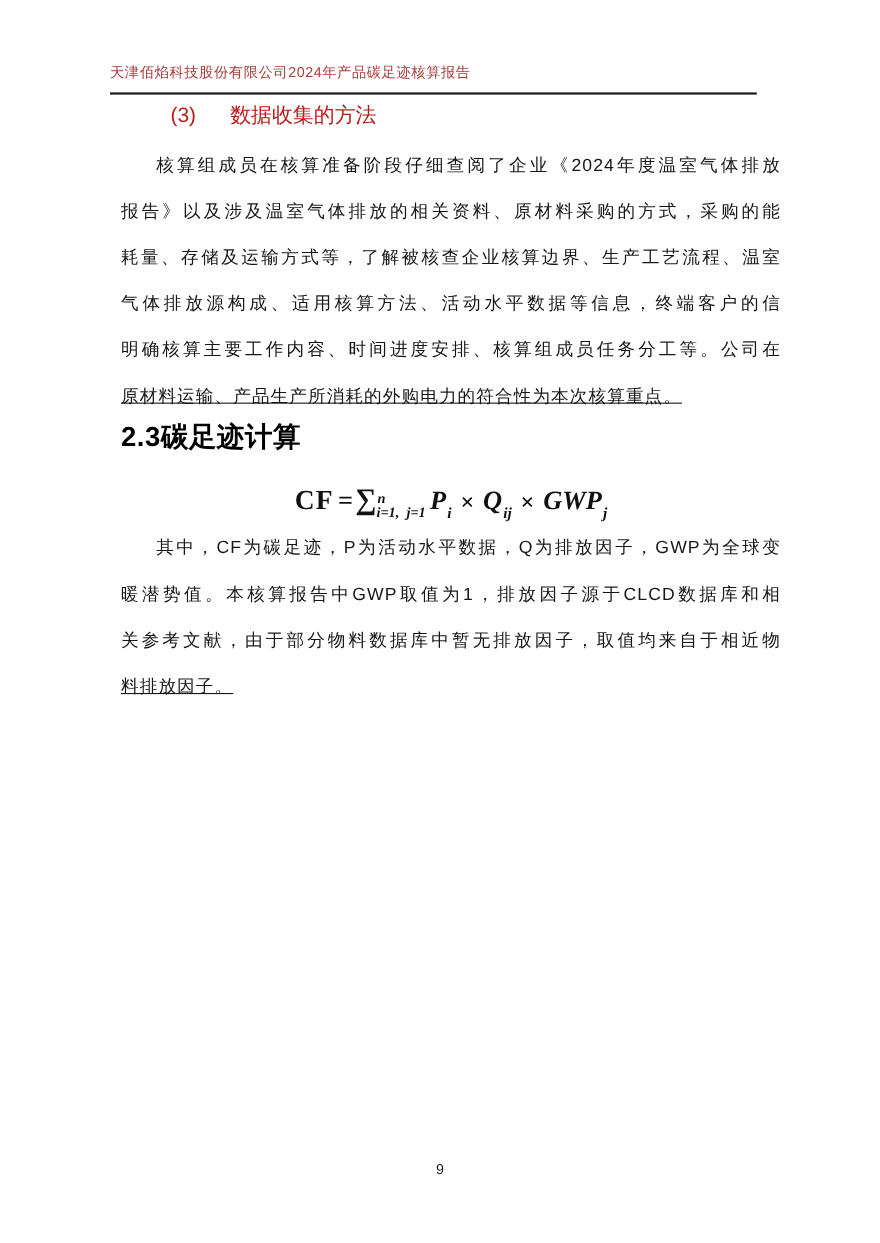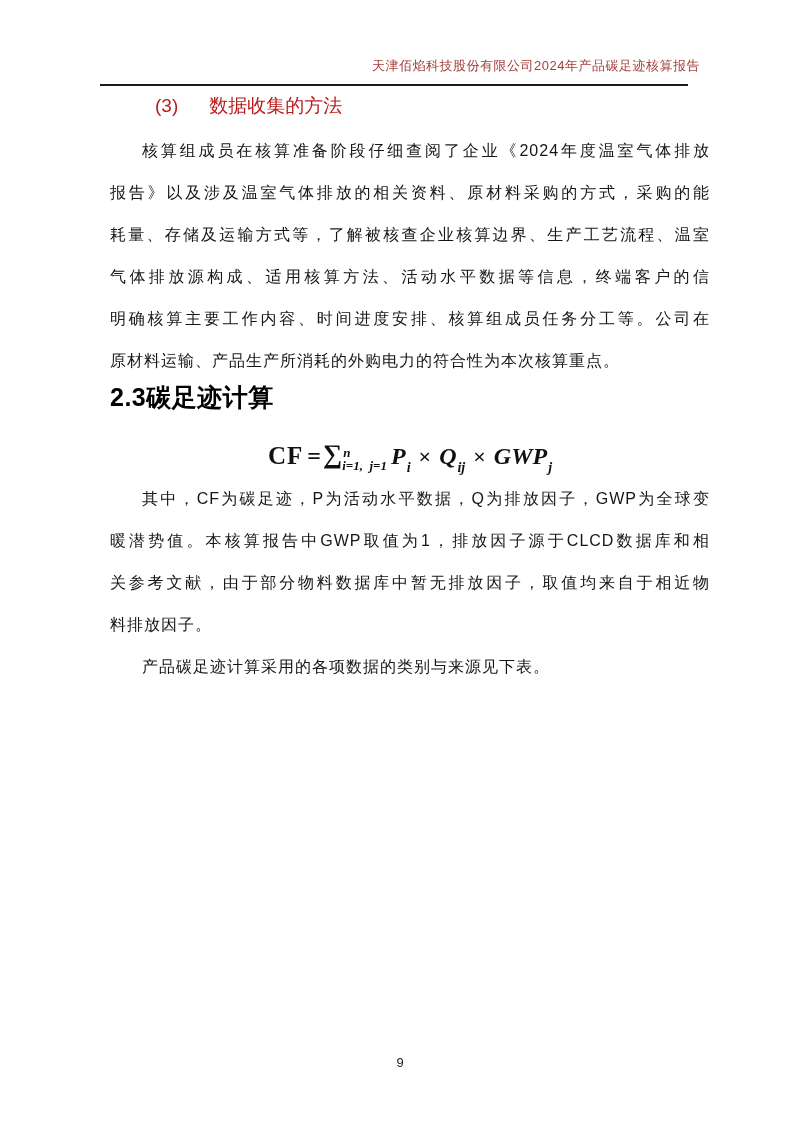--- a/index.html
+++ b/index.html
@@ -7,21 +7,21 @@
   .page {
     position:relative;
     width:800px; height:1130px;
     background:#ffffff;
     font-family:"Liberation Sans", sans-serif;
     color:#1b1b1b;
     overflow:hidden;
   }
   .header-title {
     position:absolute; top:57px; left:100px; right:100px;
-    text-align:right;
+    text-align:left;
     font-size:13px; letter-spacing:0.5px;
   }
   .header-rule {
     position:absolute; top:84px; left:100px; width:588px;
     border-top:2px solid #1a1a1a;
   }
   .content {
     position:absolute; top:92px; left:110px; width:600px;
   }
   .sec3-heading {
@@ -29,21 +29,21 @@
     font-size:19px; line-height:28px; color:#b91c1c;
     white-space:nowrap;
   }
   .sec3-heading .sec3-title { margin-left:31px; }
   .para { margin-top:10px; font-size:16px; letter-spacing:1px; color:#161616; }
   .pline {
     line-height:42px;
     text-align:justify; text-align-last:justify;
   }
   .pline.first { text-indent:32px; }
-  .pline.last { text-align-last:left; }
+  .pline.last { text-align-last:left;text-decoration:underline; }
   .sec23-heading {
     font-size:25px; font-weight:bold; line-height:30px; color:#000;
     letter-spacing:0.5px;
   }
   .para2 { margin-top:4px; }
   .para3 { margin-top:4px; }
   .para4 { margin-top:0; }
   
   .formula {
     margin:12px 0 8px 0; height:46px;
@@ -113,21 +113,18 @@
       <span class="f-vsub">j</span>
     </div>
 
     <div class="para para3">
         <div class="pline first">其中，CF为碳足迹，P为活动水平数据，Q为排放因子，GWP为全球变</div>
         <div class="pline">暖潜势值。本核算报告中GWP取值为1，排放因子源于CLCD数据库和相</div>
         <div class="pline">关参考文献，由于部分物料数据库中暂无排放因子，取值均来自于相近物</div>
         <div class="pline last">料排放因子。</div>
       </div>
 
-    <div class="para para4">
-        <div class="pline first last">产品碳足迹计算采用的各项数据的类别与来源见下表。</div>
-      </div>
 
   </div>
 
   <div class="page-number">9</div>
 
 </div>
 
 </body></html>

